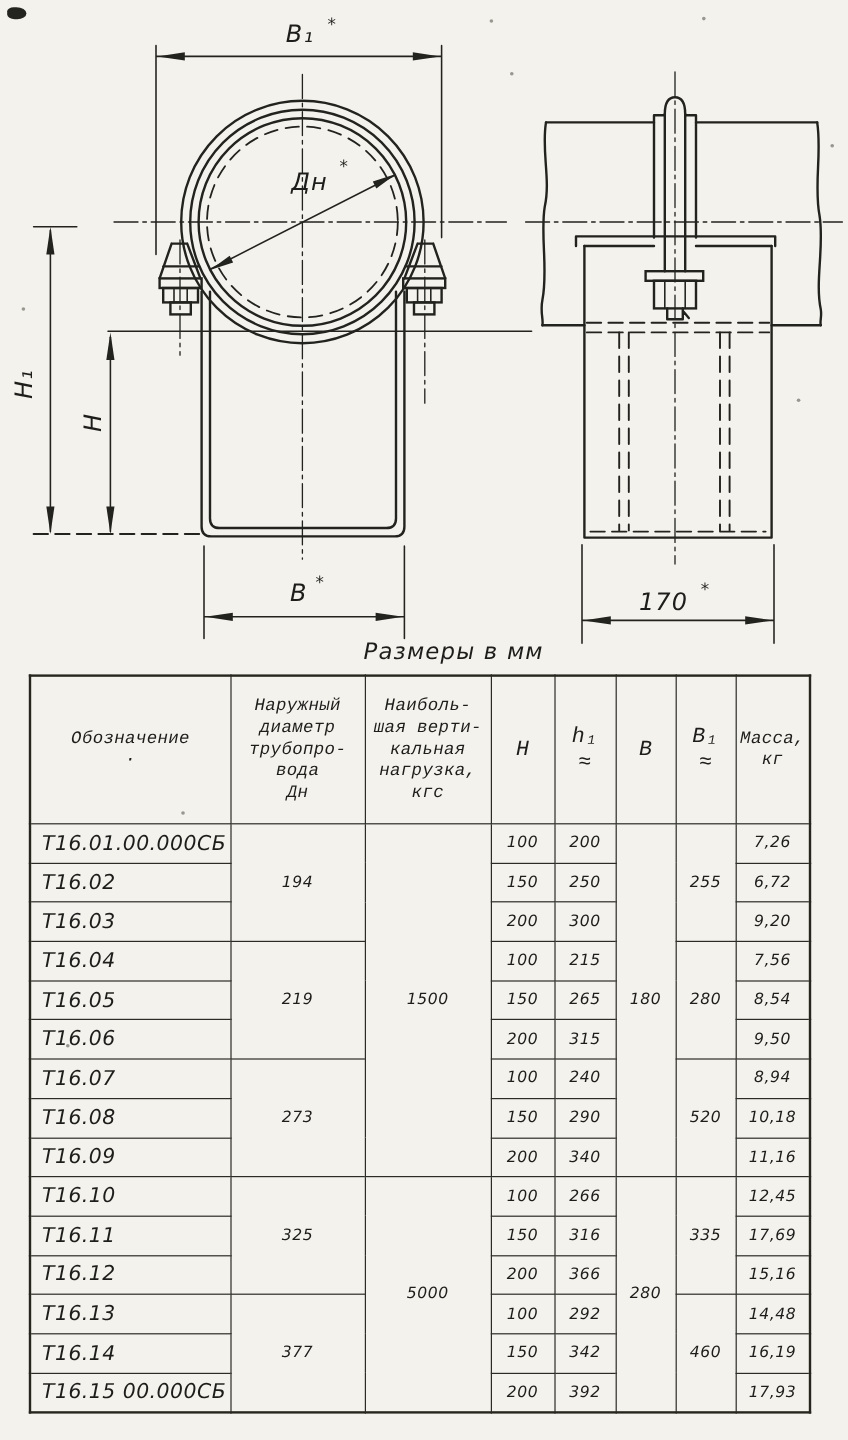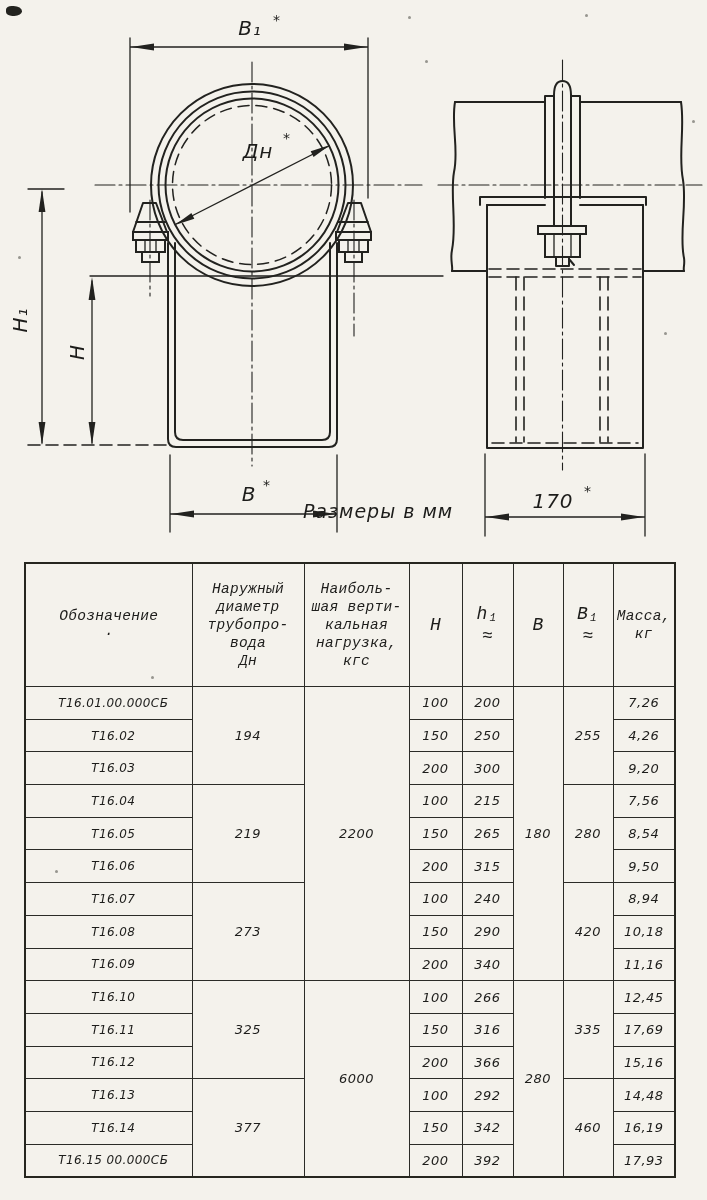--- a/index.html
+++ b/index.html
@@ -21,41 +21,41 @@
   svg .cl{stroke-width:1.1;stroke-dasharray:20 4 3 4;}
   svg .dash1{stroke-width:1.5;stroke-dasharray:11 7;}
   svg .dash2{stroke-width:1.6;stroke-dasharray:12 6;}
   svg .dash3{stroke-width:1.6;stroke-dasharray:13 7;}
   svg .f{fill:#22221f;stroke:none;}
   svg text{fill:#1d1d1b;font-family:"DejaVu Sans",sans-serif;font-style:italic;}
   svg .lbl{font-size:20px;letter-spacing:1px;}
   svg .star{font-size:14px;}
 
   .table-title{
-    position:absolute;left:278px;top:500px;width:200px;text-align:center;
+    position:absolute;left:278px;top:532px;width:200px;text-align:center;
     font-style:italic;font-size:19px;letter-spacing:1px;color:#1d1d1b;
   }
   table.dims{
     position:absolute;left:24px;top:562px;width:652px;
     border-collapse:collapse;table-layout:fixed;
     font-style:italic;color:#1d1d1b;
   }
   table.dims th,table.dims td{
     border:1.7px solid #2b2b27;
     padding:0;vertical-align:middle;text-align:center;
     font-weight:normal;
   }
   table.dims{border:2.4px solid #26261f;}
   table.dims thead th{
     height:122px;font-size:14.5px;line-height:1.25;
     white-space:pre-line;letter-spacing:.3px;font-family:Liberation Mono, monospace;
   }
   table.dims thead th.h-sym{font-size:18px;}
   table.dims tbody td{height:31.7px;font-size:17px;letter-spacing:.5px;}
-  table.dims td.c-des{text-align:center;padding-left:9px;font-size:12px;letter-spacing:.4px;margin-left:31px;}
+  table.dims td.c-des{text-align:left;padding-left:9px;font-size:17px;letter-spacing:.4px;margin-left:31px;}
   table.dims td.c-num{font-size:13px;}
 </style>
 </head>
 <body>
 
 <div class="page">
 
   <svg class="drawing" width="707" height="556" viewBox="0 0 707 556">
 
     <g>
@@ -192,32 +192,32 @@
         <th class="h-sym">В₁
 ≈</th>
         <th>Масса,
 кг</th>
       </tr>
     </thead>
     <tbody>
       <tr>
         <td class="c-des">Т16.01.00.000СБ</td>
         <td class="c-num" rowspan="3">194</td>
-        <td class="c-num" rowspan="9">2200</td>
+        <td class="c-num" rowspan="9">1500</td>
         <td class="c-num">100</td>
         <td class="c-num">200</td>
         <td class="c-num" rowspan="9">180</td>
         <td class="c-num" rowspan="3">255</td>
         <td class="c-num">7,26</td>
       </tr>
       <tr>
         <td class="c-des">Т16.02</td>
         <td class="c-num">150</td>
         <td class="c-num">250</td>
-        <td class="c-num">4,26</td>
+        <td class="c-num">6,72</td>
       </tr>
       <tr>
         <td class="c-des">Т16.03</td>
         <td class="c-num">200</td>
         <td class="c-num">300</td>
         <td class="c-num">9,20</td>
       </tr>
       <tr>
         <td class="c-des">Т16.04</td>
         <td class="c-num" rowspan="3">219</td>
@@ -236,39 +236,39 @@
         <td class="c-des">Т16.06</td>
         <td class="c-num">200</td>
         <td class="c-num">315</td>
         <td class="c-num">9,50</td>
       </tr>
       <tr>
         <td class="c-des">Т16.07</td>
         <td class="c-num" rowspan="3">273</td>
         <td class="c-num">100</td>
         <td class="c-num">240</td>
-        <td class="c-num" rowspan="3">420</td>
+        <td class="c-num" rowspan="3">520</td>
         <td class="c-num">8,94</td>
       </tr>
       <tr>
         <td class="c-des">Т16.08</td>
         <td class="c-num">150</td>
         <td class="c-num">290</td>
         <td class="c-num">10,18</td>
       </tr>
       <tr>
         <td class="c-des">Т16.09</td>
         <td class="c-num">200</td>
         <td class="c-num">340</td>
         <td class="c-num">11,16</td>
       </tr>
       <tr>
         <td class="c-des">Т16.10</td>
         <td class="c-num" rowspan="3">325</td>
-        <td class="c-num" rowspan="6">6000</td>
+        <td class="c-num" rowspan="6">5000</td>
         <td class="c-num">100</td>
         <td class="c-num">266</td>
         <td class="c-num" rowspan="6">280</td>
         <td class="c-num" rowspan="3">335</td>
         <td class="c-num">12,45</td>
       </tr>
       <tr>
         <td class="c-des">Т16.11</td>
         <td class="c-num">150</td>
         <td class="c-num">316</td>

